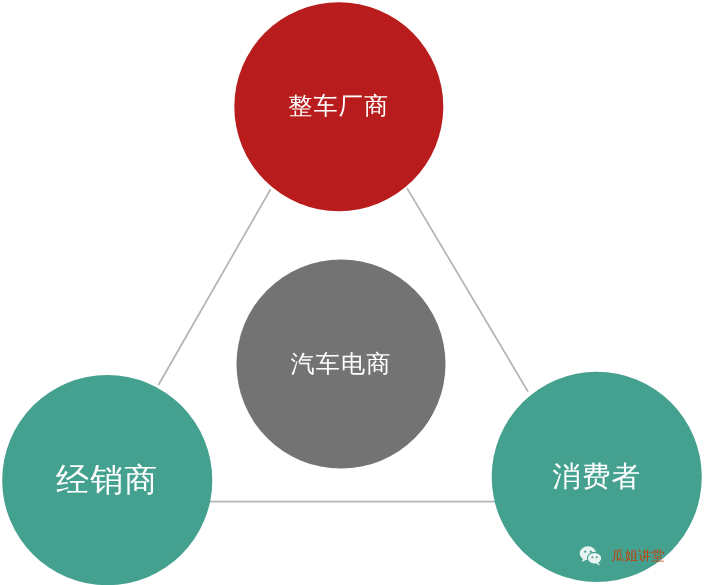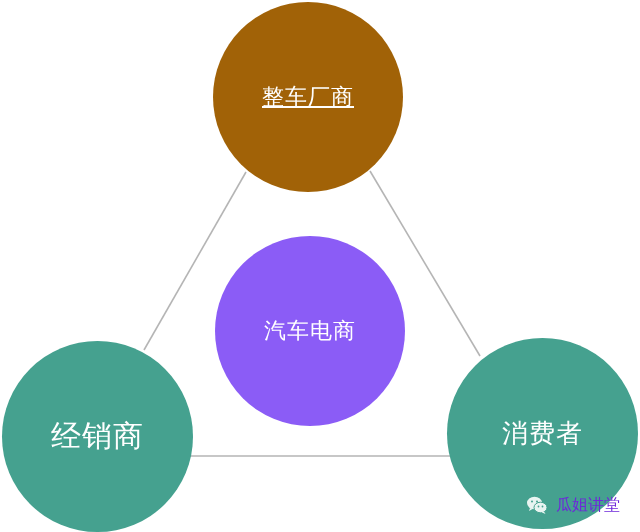--- a/index.html
+++ b/index.html
@@ -18,38 +18,38 @@
     #n-left { left: 2px; top: 341px; width: 191px; height: 191px; }
     #n-right { left: 447px; top: 338px; width: 191px; height: 191px; }
     #n-center { left: 215px; top: 236px; width: 190px; height: 190px; }
     #n-top span { font-size: 22px; }
     #n-left span { font-size: 30px; }
     #n-right span { font-size: 26px; }
     #n-center span { font-size: 22px; }
     .watermark {
       position: absolute; left: 526px; top: 494px; height: 22px;
       display: flex; align-items: center; gap: 8px;
-      color: #6d28d9; font-size: 16px;
+      color: #c2410c; font-size: 12px;
     }
     .watermark svg { display: block; }
   </style>
 </head>
 <body style="background: rgb(255, 255, 255);">
 
 <svg class="lines" viewBox="0 0 640 532">
   <line x1="246" y1="172" x2="144" y2="350" stroke="#b5b5b5" stroke-width="1.6"></line>
   <line x1="370" y1="171" x2="480" y2="356" stroke="#b5b5b5" stroke-width="1.6"></line>
   <line x1="190" y1="456" x2="452" y2="456" stroke="#b5b5b5" stroke-width="1.6"></line>
 </svg>
 
-<div class="node" id="n-top" title="整车厂商" style="background: #a16207; text-decoration: underline;">
+<div class="node" id="n-top" title="整车厂商" style="background: #b91c1c;">
   <span>整车厂商</span>
 </div>
 
-<div class="node" id="n-center" style="background: #8b5cf6;">
+<div class="node" id="n-center" style="background: #737373;">
   <span>汽车电商</span>
 </div>
 
 <div class="node" id="n-left" style="background: rgb(69, 161, 143); text-align: right;">
   <span>经销商</span>
 </div>
 
 <div class="node" id="n-right" style="background: rgb(69, 161, 143); font-family: Liberation Mono, monospace;">
   <span>消费者</span>
 </div>

